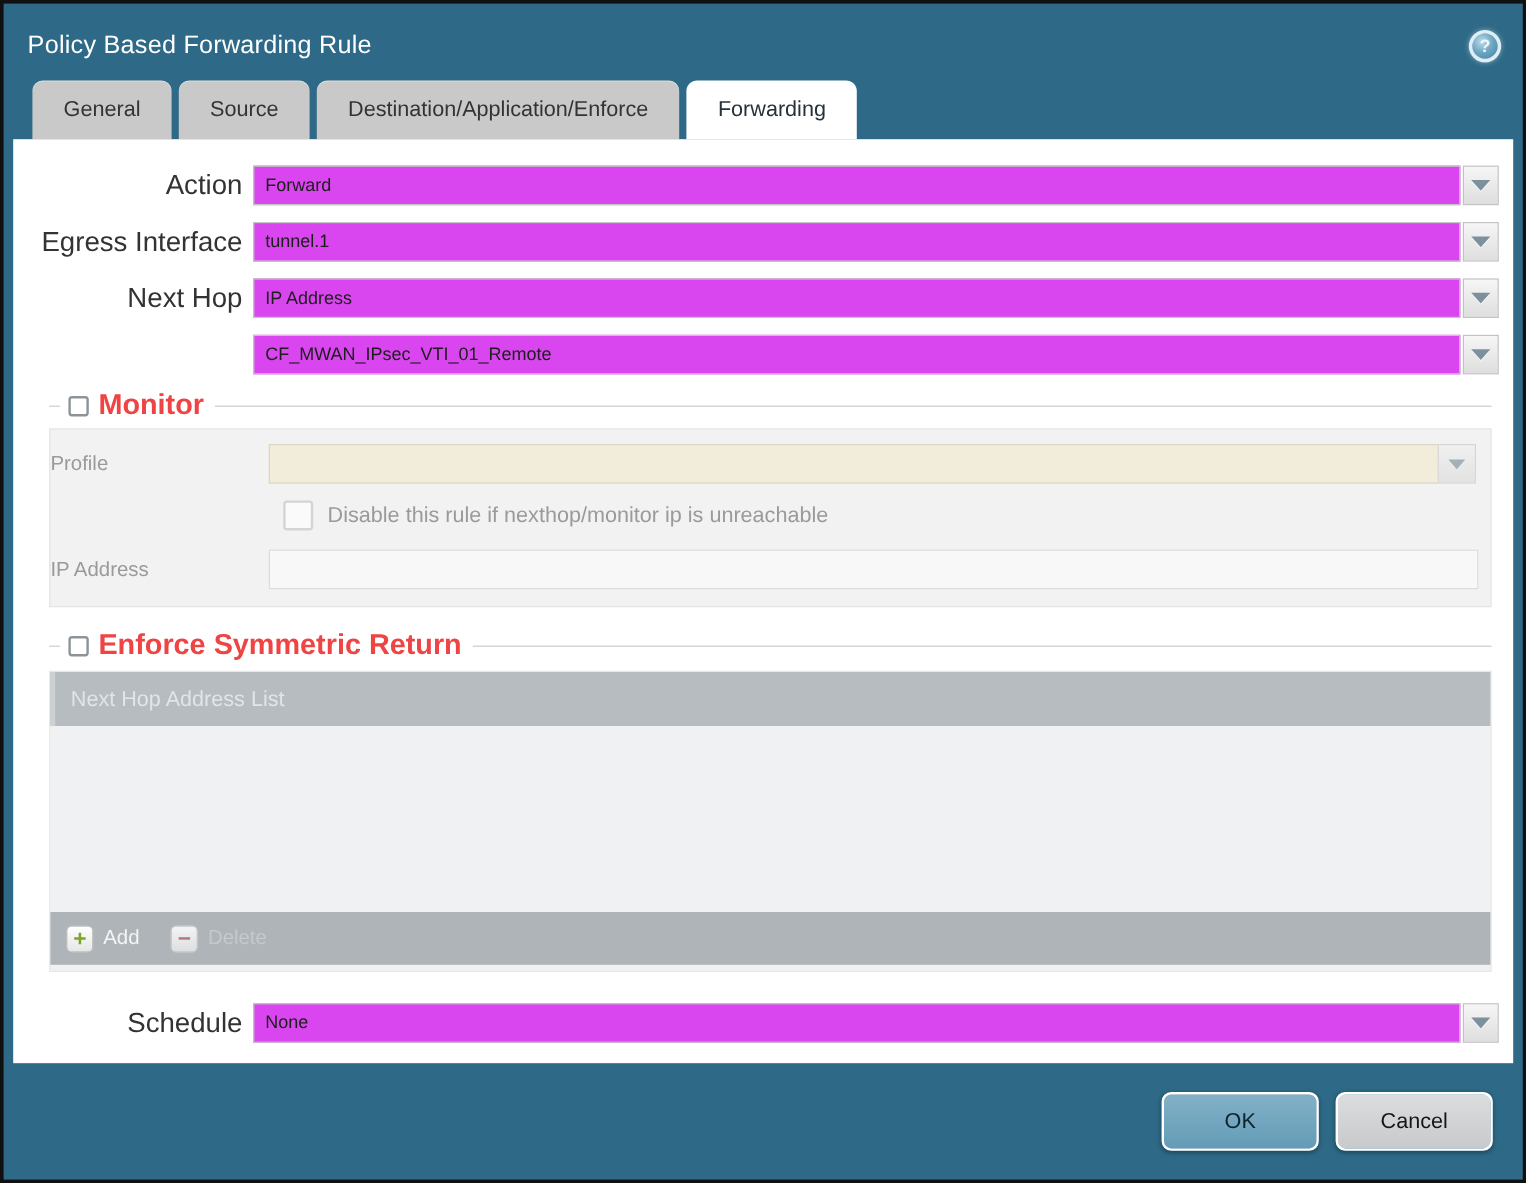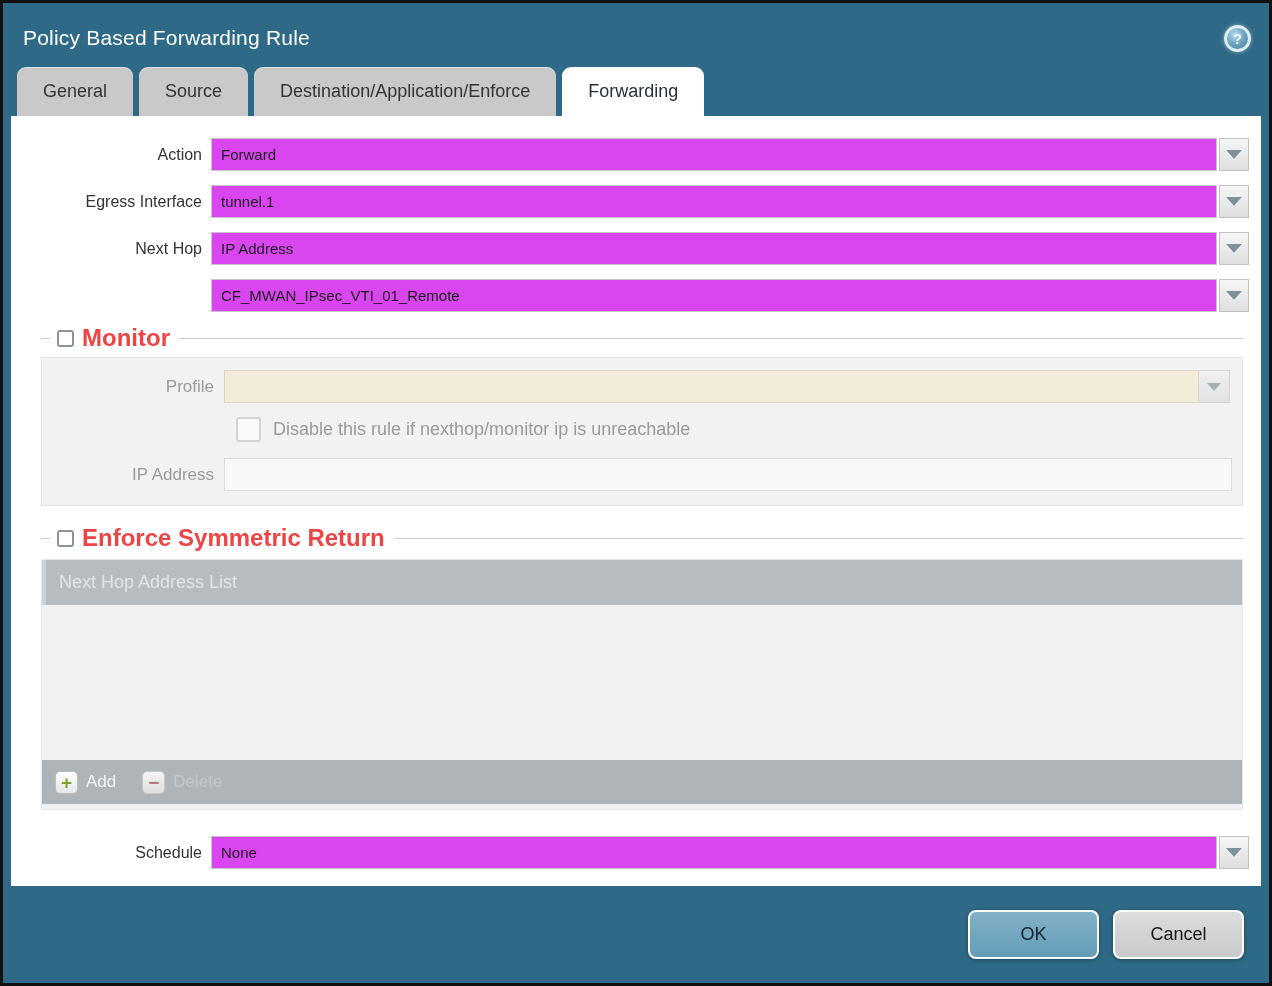--- a/index.html
+++ b/index.html
@@ -31,21 +31,21 @@
     border:3px solid #ddeef7;
     box-shadow:0 0 4px rgba(255,255,255,.45);
     display:flex; align-items:center; justify-content:center;
     color:#eef7fc; font-size:15px; font-weight:bold; cursor:pointer;
   }
 
   
   .tabs {
     height:49px; flex:0 0 49px;
     display:flex; align-items:stretch; gap:6px;
-    padding-left:14px;
+    padding-left:24px;
   }
   .tab {
     background:#c9c9c9;
     border-radius:9px 9px 0 0;
     padding:0 26px;
     display:flex; align-items:center;
     font-size:18px; color:#333333;
     cursor:pointer;
     box-shadow:inset 0 1px 0 rgba(255,255,255,.4);
   }
@@ -60,21 +60,21 @@
     margin:0 8px;
     height:770px; flex:0 0 770px;
     padding-top:22px;
     overflow:hidden;
   }
 
   .form-row { display:flex; align-items:center; margin:0 12px 14px 0; }
   .form-row .lbl {
     width:200px; flex:0 0 200px;
     text-align:right; padding-right:9px;
-    font-size:16px; color:#333333;
+    font-size:23px; color:#333333;
   }
   .field { flex:1; display:flex; align-items:stretch; }
   .tbox {
     flex:1; height:33px;
     border:1px solid #c6c6c6;
     font-family:"Liberation Sans", sans-serif;
     font-size:15px; color:#1d1d1d;
     padding:0 9px; background:#d946ef; outline:none;
   }
   .dd-btn {
@@ -107,21 +107,21 @@
     margin-left:8px; white-space:nowrap;
   }
   .fset-body {
     margin-top:7px;
     background:#f2f2f3;
     border:1px solid #e4e4e4;
     padding:12px 8px 10px 0;
   }
   .fset-body .lbl-dis {
     width:182px; flex:0 0 182px;
-    text-align:right; padding-right:10px;
+    text-align:left; padding-right:10px;
     font-size:17px; color:#9a9a9a;
   }
   .mrow { display:flex; align-items:center; margin-bottom:14px; }
   .mrow:last-child { margin-bottom:4px; }
   .tbox-beige {
     flex:1; height:33px;
     background:#f2ecda; border:1px solid #dcd6c6; border-right:none;
     font-family:"Liberation Sans", sans-serif; font-size:17px; color:#6f6a58;
     padding:0 9px; outline:none;
   }

